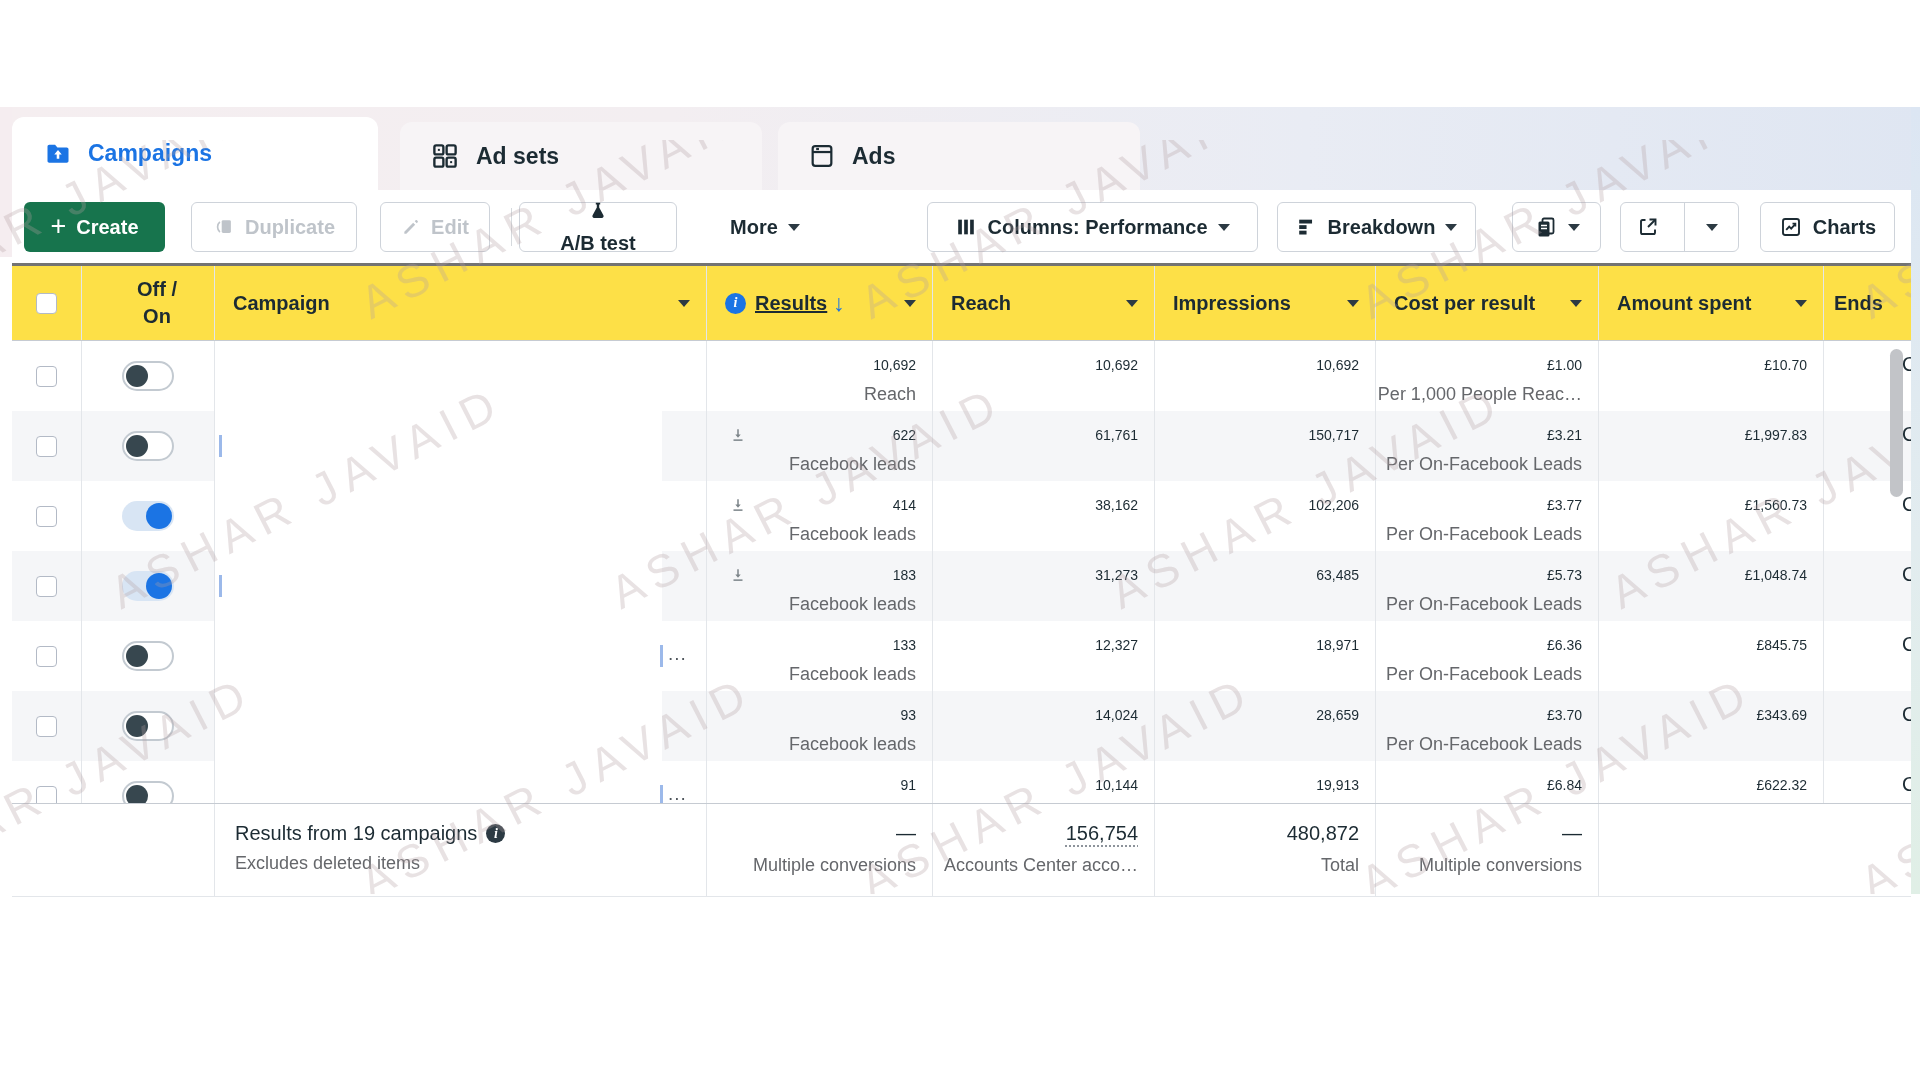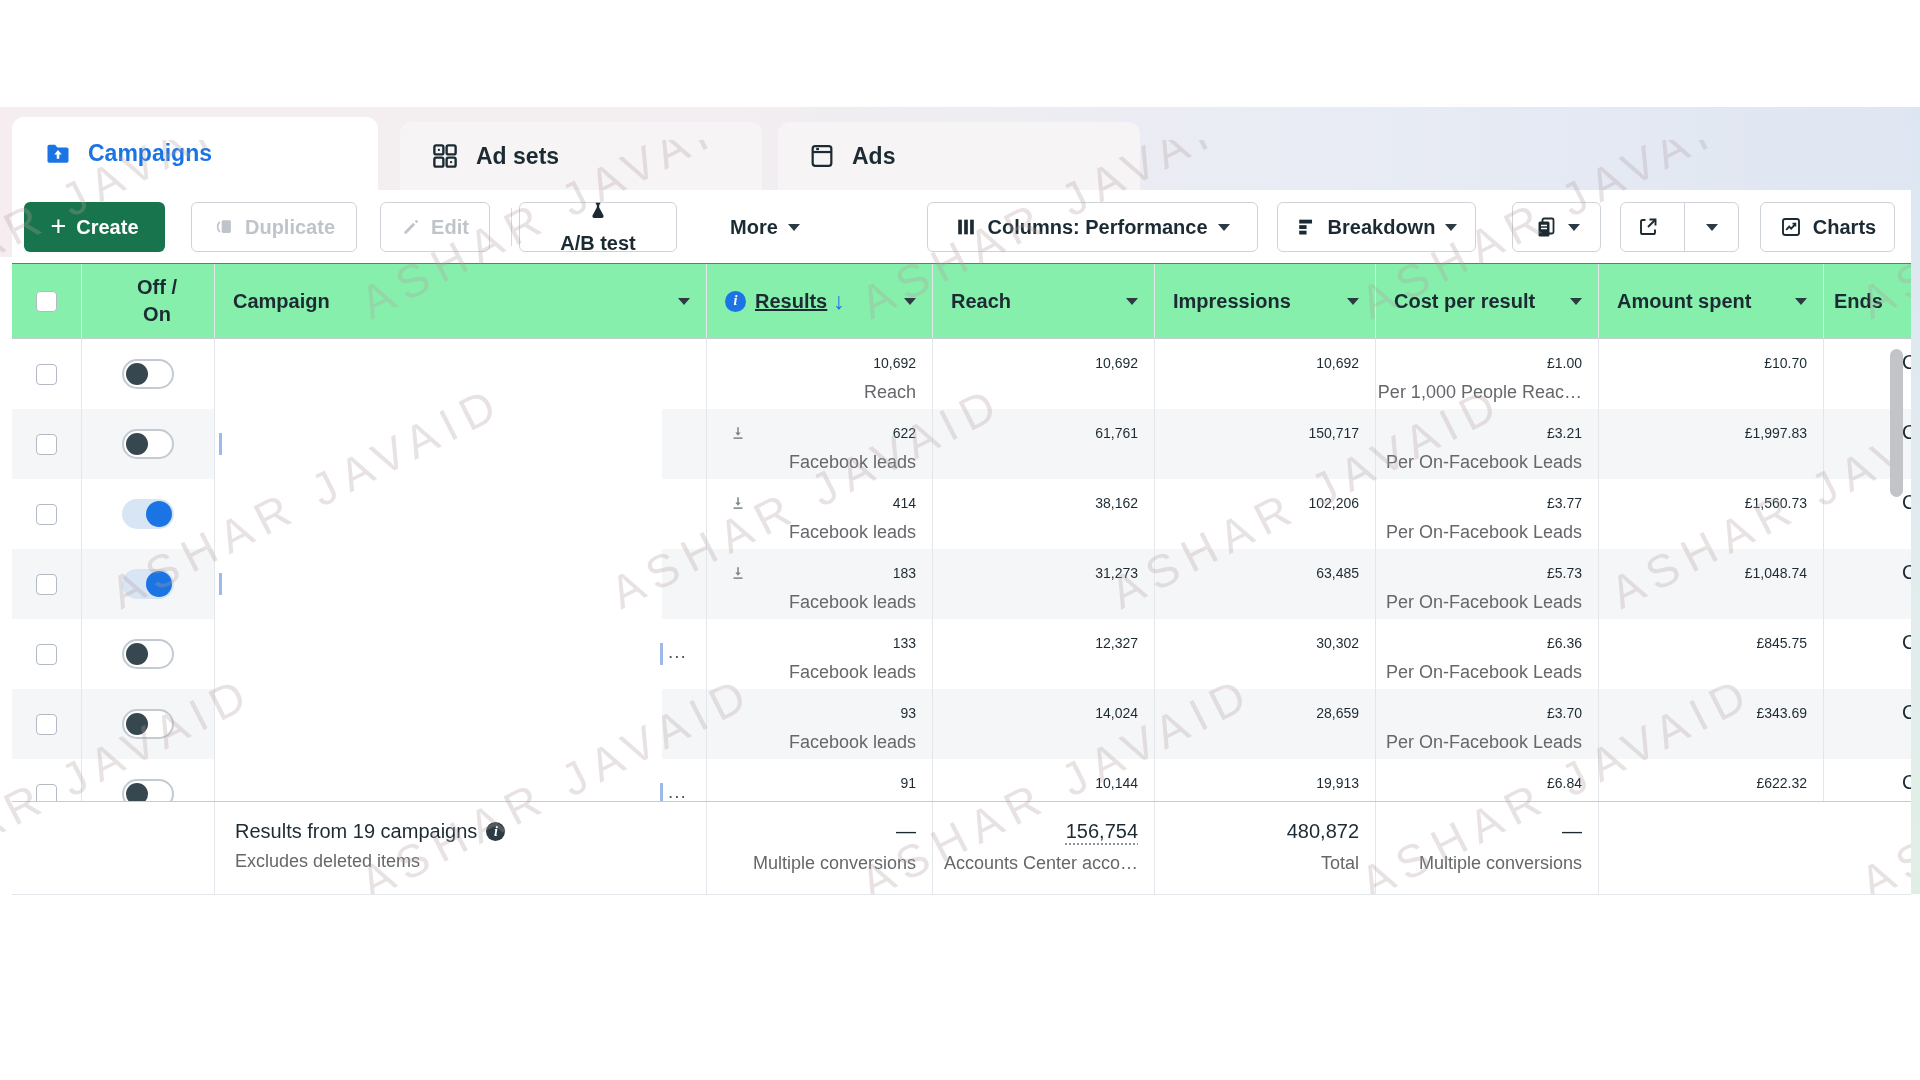--- a/index.html
+++ b/index.html
@@ -34,22 +34,22 @@
   .btn-reports{left:1512px;width:89px;}
   .btn-export{left:1620px;width:119px;padding:0;}
   .btn-export .half{flex:1;height:100%;display:flex;align-items:center;justify-content:center;}
   .btn-export .half+.half{border-left:1px solid #ced3da;}
   .btn-charts{left:1760px;width:135px;}
   .plus{font-size:27px;font-weight:400;line-height:1;margin-top:-2px;}
   .caret{width:0;height:0;border-left:6px solid transparent;border-right:6px solid transparent;
          border-top:7px solid #2c3a43;display:inline-block;}
 
   
-  .table{position:absolute;left:12px;top:263px;width:1899px;background:#86efac;
-         border-top:1px solid #737373;overflow:hidden;z-index:5;}
+  .table{position:absolute;left:12px;top:263px;width:1899px;background:#fde047;
+         border-top:3px solid #737373;overflow:hidden;z-index:5;}
   .hrow{display:flex;height:74px;border-bottom:1px solid #c6cbd2;align-items:stretch;}
   .trow{display:flex;height:70px;position:relative;background:#fff;}
   .trow.alt{background:#f5f6f8;}
   .trow.cut{height:42px;overflow:hidden;}
   .frow{display:flex;height:92px;border-top:1px solid #c6cbd2;border-bottom:1px solid #e3e6ea;background:#fff;position:relative;}
   .cell{box-sizing:border-box;position:relative;}
   .bdr{border-right:1px solid #e3e6ea;}
   .c1{width:70px;}  .c2{width:133px;} .c3{width:492px;}
   .c4{width:226px;} .c5{width:222px;} .c6{width:221px;}
   .c7{width:223px;} .c8{width:225px;} .c9{width:87px;}
@@ -446,21 +446,21 @@
           <span class="remnant">...</span>
         </div>
       <div class="cell c4 bdr num">
           <div class="v">133</div>
           <div class="sub">Facebook leads</div>
         </div>
       <div class="cell c5 bdr num">
           <div class="v">12,327</div>
         </div>
       <div class="cell c6 bdr num">
-          <div class="v">30,302</div>
+          <div class="v">18,971</div>
         </div>
       <div class="cell c7 bdr num">
           <div class="v">£6.36</div>
           <div class="sub">Per On-Facebook Leads</div>
         </div>
       <div class="cell c8 bdr num">
           <div class="v">£845.75</div>
         </div>
       <div class="cell c9">
           <span class="ends-o">O</span>

